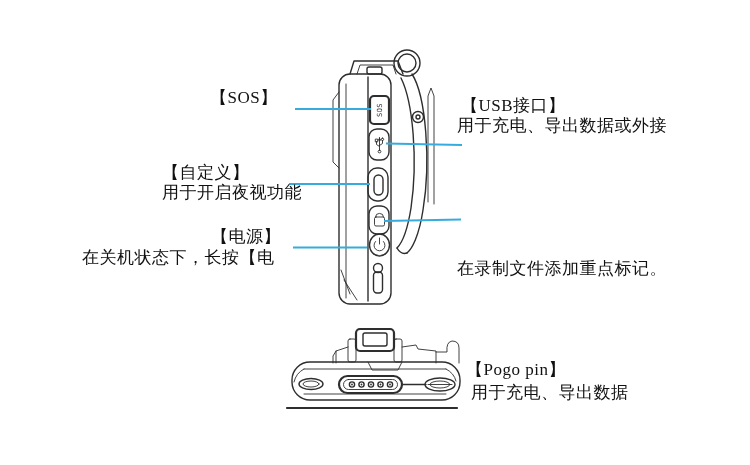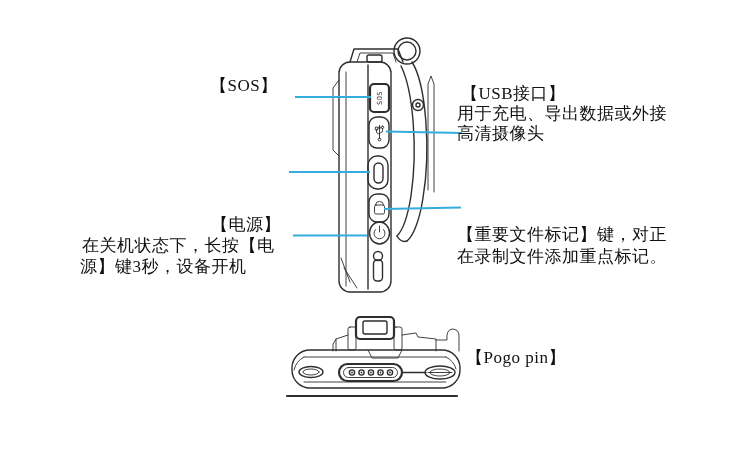--- a/index.html
+++ b/index.html
@@ -8,21 +8,21 @@
     --text:#111111;
     --background:#ffffff;
   }
   html,body{margin:0;padding:0;}
   body{
     width:750px;height:465px;
     background:var(--background);
     font-family:"Liberation Serif","DejaVu Serif",serif;
     position:relative;overflow:hidden;
   }
-  .page{position:absolute;inset:0;}
+  .page{position:absolute;inset:0;margin-top:12px;}
   .lbl{
     position:absolute;
     font-size:17px;
     line-height:20px;
     color:var(--text);
     white-space:nowrap;
     letter-spacing:0.5px;
   }
   svg{position:absolute;left:0;top:0;}
   .ink{stroke:var(--ink);fill:none;stroke-width:1.4;stroke-linecap:round;stroke-linejoin:round;}
@@ -165,27 +165,27 @@
       <line class="callout" x1="295" y1="97" x2="371" y2="97"></line>
       <line class="callout" x1="386" y1="131.5" x2="462" y2="133"></line>
       <line class="callout" x1="289" y1="172" x2="370" y2="172"></line>
       <line class="callout" x1="384" y1="209" x2="461" y2="207.5"></line>
       <line class="callout" x1="293" y1="235.5" x2="367" y2="235.5"></line>
     </g>
   </svg>
 
   <div class="lbl" style="left:210px;top:76px">【SOS】</div>
 
+  <div class="lbl" style="left:162px;top:151px">【自定义】</div>
+  <div class="lbl" style="left:162px;top:171px">用于开启夜视功能</div>
 
   <div class="lbl" style="left:211px;top:215px">【电源】</div>
   <div class="lbl" style="left:82px;top:236px">在关机状态下，长按【电</div>
-  <div class="lbl" style="left:80px;top:257px">源】键3秒，设备开机</div>
 
   <div class="lbl" style="left:461px;top:84px">【USB接口】</div>
   <div class="lbl" style="left:457px;top:104px">用于充电、导出数据或外接</div>
-  <div class="lbl" style="left:457px;top:124px">高清摄像头</div>
 
-  <div class="lbl" style="left:457px;top:225px">【重要文件标记】键，对正</div>
   <div class="lbl" style="left:457px;top:247px">在录制文件添加重点标记。</div>
 
   <div class="lbl" style="left:466px;top:348px">【Pogo pin】</div>
+  <div class="lbl" style="left:471px;top:371px">用于充电、导出数据</div>
 
 </div>
 
 </body></html>

